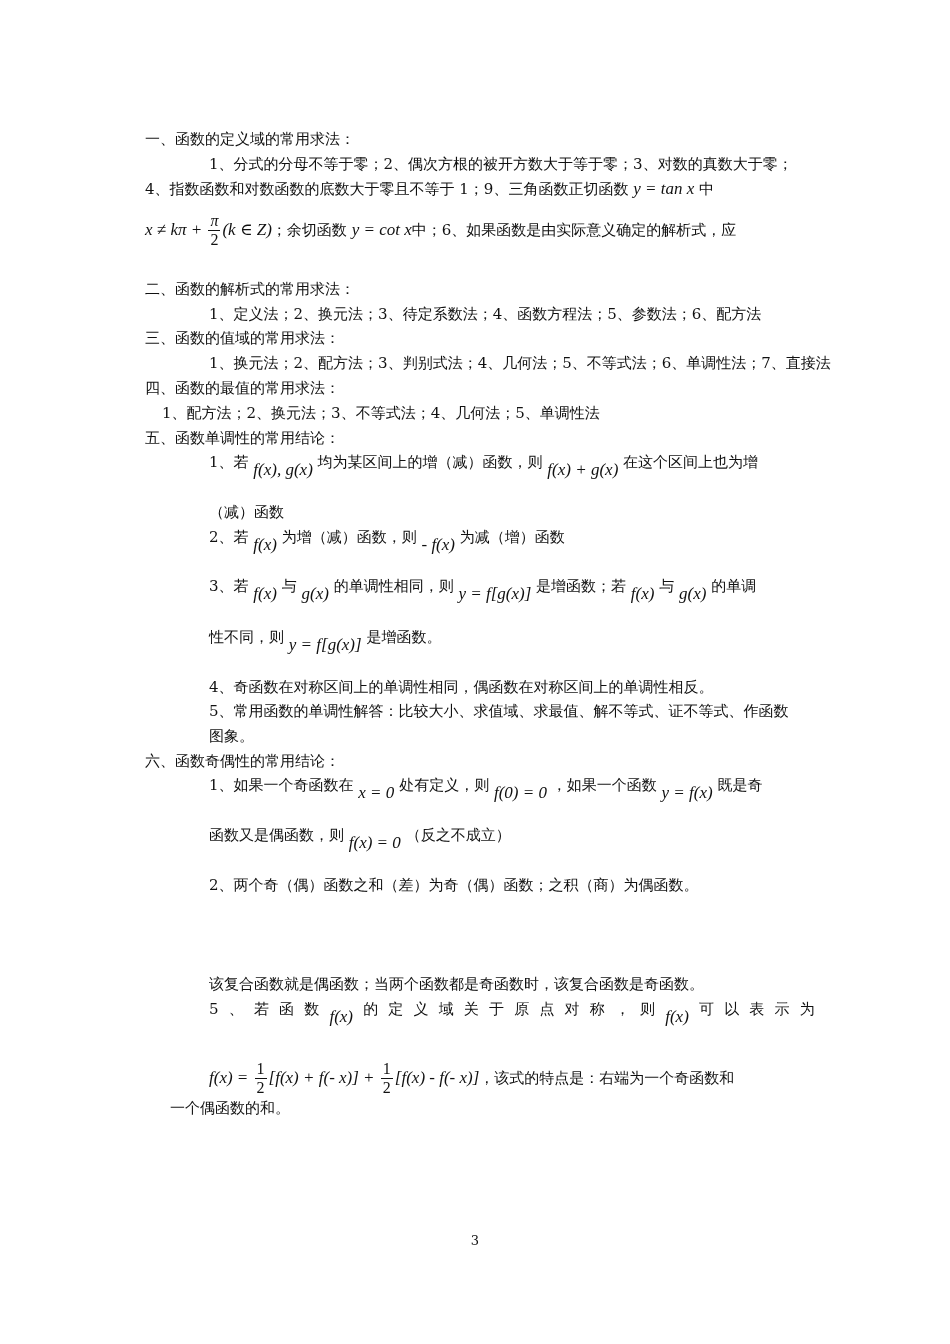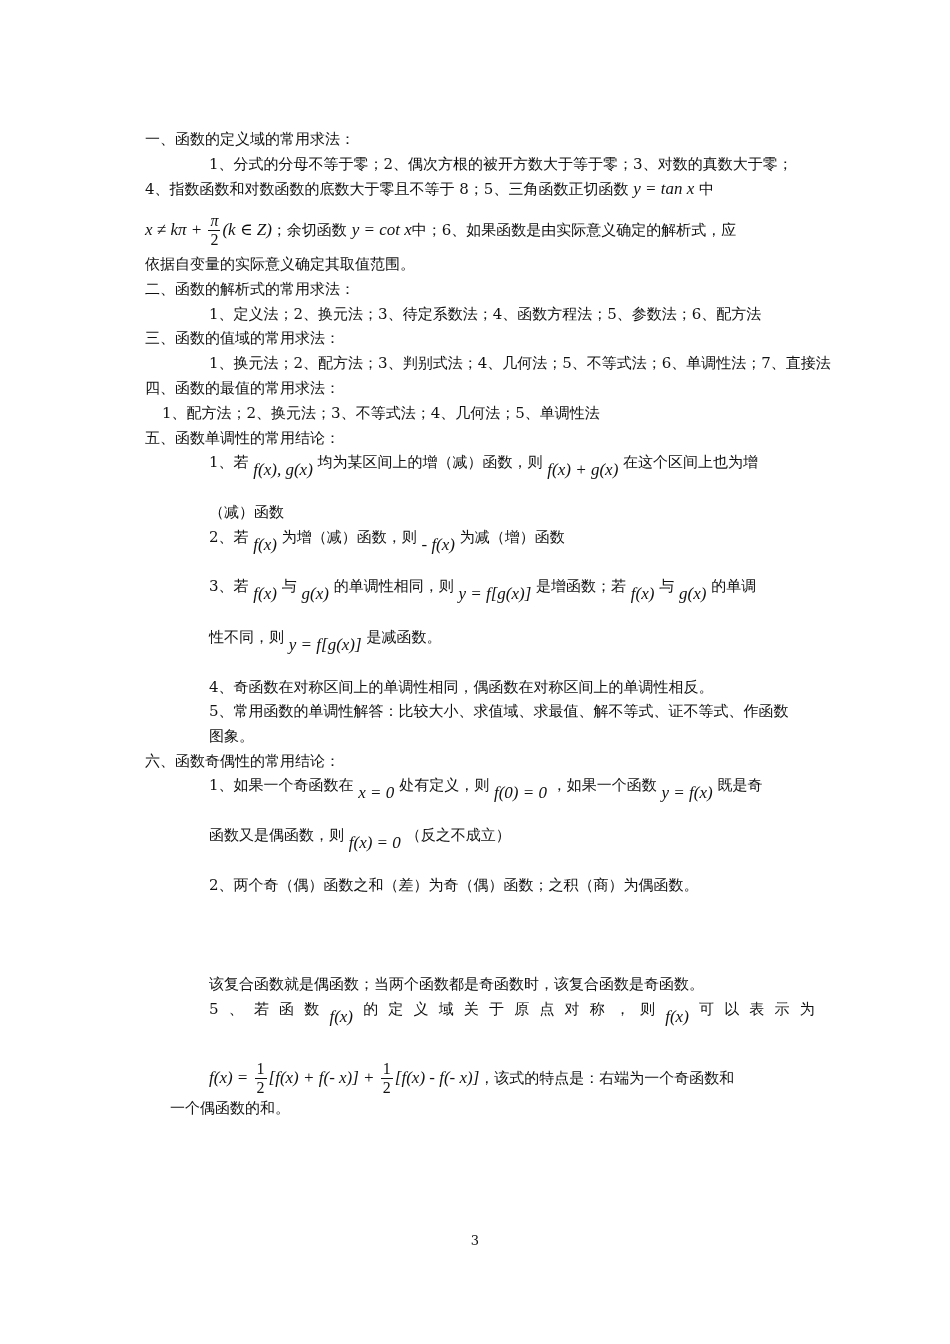--- a/index.html
+++ b/index.html
@@ -22,29 +22,28 @@
   .pagenum { position: absolute; top: 1233px; left: 0; width: 950px; text-align: center; font-size: 13px; }
 </style>
 </head>
 <body>
 
 <div class="page">
 
   <div class="line h" style="top:129px">一、函数的定义域的常用求法：</div>
   <div class="line i1" style="top:154px">1、分式的分母不等于零；2、偶次方根的被开方数大于等于零；3、对数的真数大于零；</div>
   <div class="line h" style="top:179px">
-    <span>4、指数函数和对数函数的底数大于零且不等于 8；5、三角函数正切函数</span>
+    <span>4、指数函数和对数函数的底数大于零且不等于 1；9、三角函数正切函数</span>
     <span class="math" style="top:0">y = tan x</span>
     <span>中</span>
   </div>
   <div class="line h" style="top:212px">
     <span class="math" style="top:0">x ≠ kπ + </span><span class="frac"><span class="num">π</span><span class="den">2</span></span><span class="math" style="top:0">(k ∈ Z)</span><span>；余切函数</span>
     <span class="math" style="top:0">y = cot x</span><span>中；6、如果函数是由实际意义确定的解析式，应</span>
   </div>
-  <div class="line h" style="top:254px">依据自变量的实际意义确定其取值范围。</div>
 
   <div class="line h" style="top:279px">二、函数的解析式的常用求法：</div>
   <div class="line i1" style="top:304px">1、定义法；2、换元法；3、待定系数法；4、函数方程法；5、参数法；6、配方法</div>
 
   <div class="line h" style="top:328px">三、函数的值域的常用求法：</div>
   <div class="line i1" style="top:353px">1、换元法；2、配方法；3、判别式法；4、几何法；5、不等式法；6、单调性法；7、直接法</div>
 
   <div class="line h" style="top:378px">四、函数的最值的常用求法：</div>
   <div class="line i0" style="top:403px">1、配方法；2、换元法；3、不等式法；4、几何法；5、单调性法</div>
 
@@ -73,21 +72,21 @@
     <span class="math">y = f[g(x)]</span>
     <span>是增函数；若</span>
     <span class="math">f(x)</span>
     <span>与</span>
     <span class="math">g(x)</span>
     <span>的单调</span>
   </div>
   <div class="line i1" style="top:627px">
     <span>性不同，则</span>
     <span class="math">y = f[g(x)]</span>
-    <span>是减函数。</span>
+    <span>是增函数。</span>
   </div>
   <div class="line i1" style="top:677px">4、奇函数在对称区间上的单调性相同，偶函数在对称区间上的单调性相反。</div>
   <div class="line i1" style="top:701px">5、常用函数的单调性解答：比较大小、求值域、求最值、解不等式、证不等式、作函数</div>
   <div class="line i1" style="top:726px">图象。</div>
 
   <div class="line h" style="top:751px">六、函数奇偶性的常用结论：</div>
   <div class="line i1" style="top:775px">
     <span>1、如果一个奇函数在</span>
     <span class="math">x = 0</span>
     <span>处有定义，则</span>

